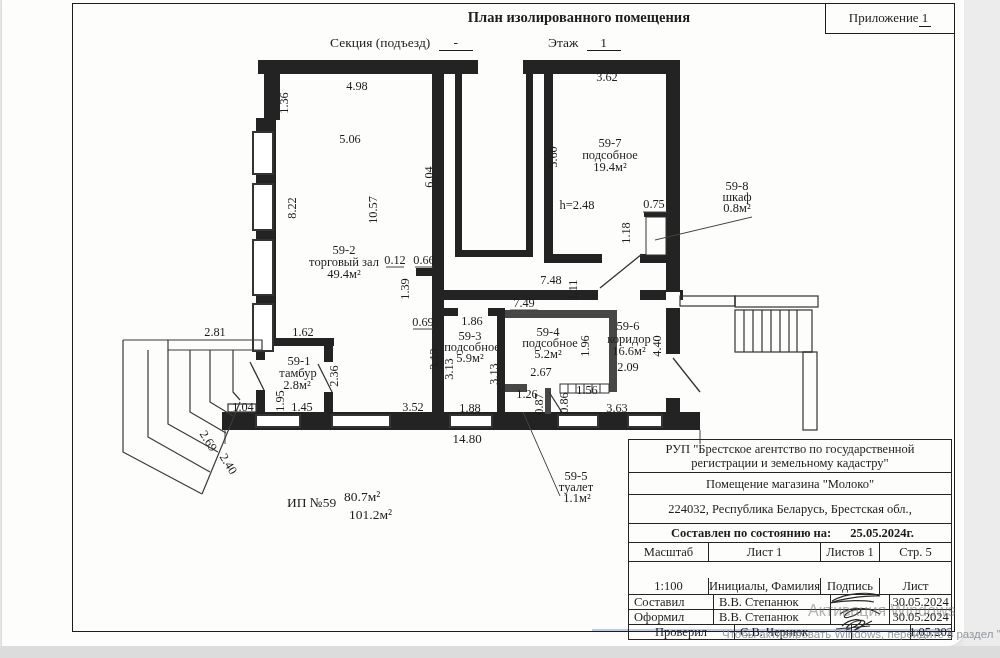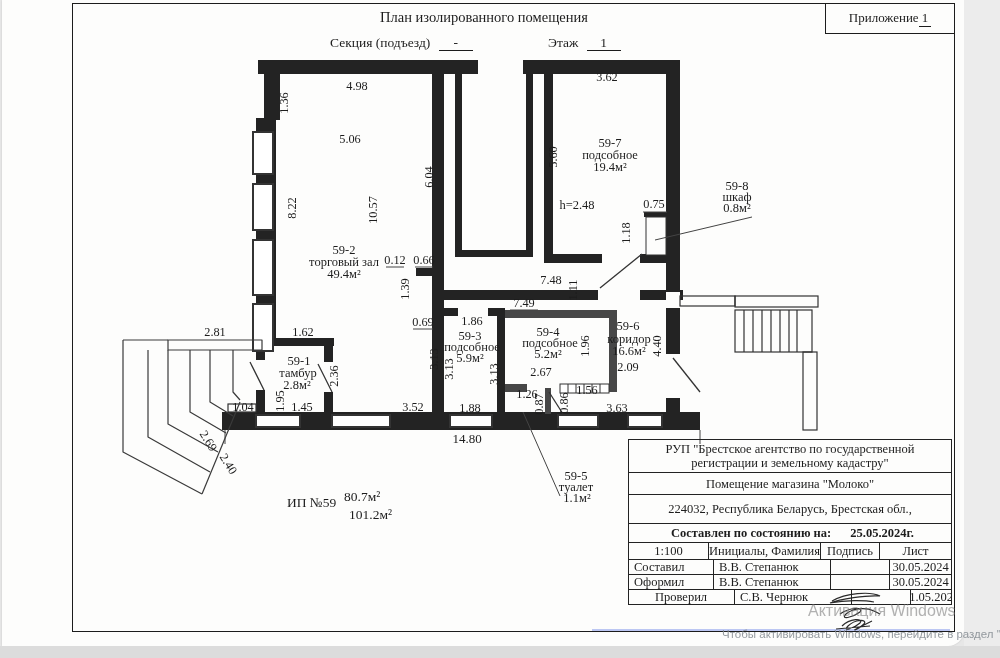--- a/index.html
+++ b/index.html
@@ -5,21 +5,21 @@
   html,body{margin:0;padding:0;background:#e7e7e7;}
   #page-wrap{position:relative;width:1000px;height:658px;overflow:hidden;
              font-family:"Liberation Serif","DejaVu Serif",serif;color:#1d1d1d;}
   #paper{position:absolute;left:2px;top:0;width:962px;height:646px;background:#fdfdfc;
          border-radius:0 0 16px 0;box-shadow:0 0 2px rgba(0,0,0,.15);}
   #frame{position:absolute;left:72px;top:3px;width:881px;height:627px;border:1.6px solid #1c1c1c;}
   #annex-box{position:absolute;left:825px;top:3px;width:128px;height:30px;border-left:1.4px solid #1c1c1c;
              border-bottom:1.4px solid #1c1c1c;display:flex;align-items:center;justify-content:center;
              font-size:13px;gap:0;}
   #annex-box .uval{border-bottom:1px solid #1c1c1c;padding:0 3px;}
-  .hdr-title{position:absolute;left:380px;top:9px;width:310px;text-align:left;font-size:14.5px;}
+  .hdr-title{position:absolute;left:380px;top:9px;width:310px;text-align:right;font-size:14.5px;font-weight:bold;}
   .hdr-line{position:absolute;top:35px;font-size:13.5px;}
   .uline{display:inline-block;min-width:34px;text-align:center;border-bottom:1.2px solid #1c1c1c;
          line-height:14px;margin-left:5px;}
   svg text{font-family:"Liberation Serif","DejaVu Serif",serif;fill:#1d1d1d;}
   .stamp{position:absolute;left:628px;top:439px;width:322px;border:1.5px solid #232323;
          font-size:12.5px;background:transparent;}
   .srow{border-bottom:1px solid #232323;display:flex;align-items:center;justify-content:center;
         text-align:center;flex-direction:column;line-height:14px;}
   .srow:last-child{border-bottom:none;}
   .scells{flex-direction:row;padding:0;align-items:stretch;}
@@ -271,21 +271,27 @@
     </div>
     <div class="srow" style="height:28px;">
       <div>224032, Республика Беларусь, Брестская обл.,</div>
     </div>
     <div class="srow scells" style="height:18px;font-weight:bold;">
       <div class="scell left" style="border-right:none;padding-left:5px;gap:8px;">
         <span>Составлен по состоянию на:</span>&nbsp;
         <span>25.05.2024г.</span>
       </div>
     </div>
-    <div class="srow scells" style="height:16px;">
+    <div class="srow scells" style="height:18px;">
+      <div class="scell" style="width:79px;">Масштаб</div>
+      <div class="scell" style="width:111px;">Лист 1</div>
+      <div class="scell" style="width:58px;">Листов 1</div>
+      <div class="scell" style="flex:1;">Стр. 5</div>
+    </div>
+    <div class="srow scells" style="height:16px;margin-top:16px;">
       <div class="scell" style="width:79px;">1:100</div>
       <div class="scell" style="width:111px;">Инициалы, Фамилия</div>
       <div class="scell" style="width:58px;">Подпись</div>
       <div class="scell" style="flex:1;">Лист</div>
     </div>
     <div class="srow scells" style="height:14px;">
       <div class="scell left" style="width:79px;">Составил</div>
       <div class="scell left" style="width:111px;">В.В. Степанюк</div>
       <div class="scell" style="width:58px;"></div>
       <div class="scell" style="flex:1;">30.05.2024</div>

